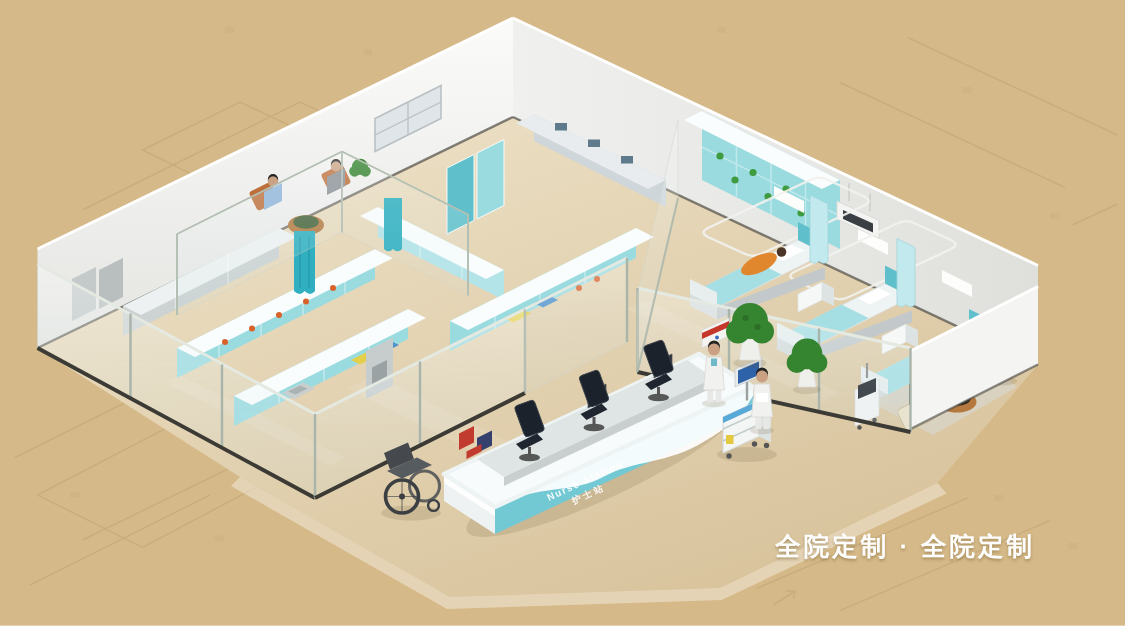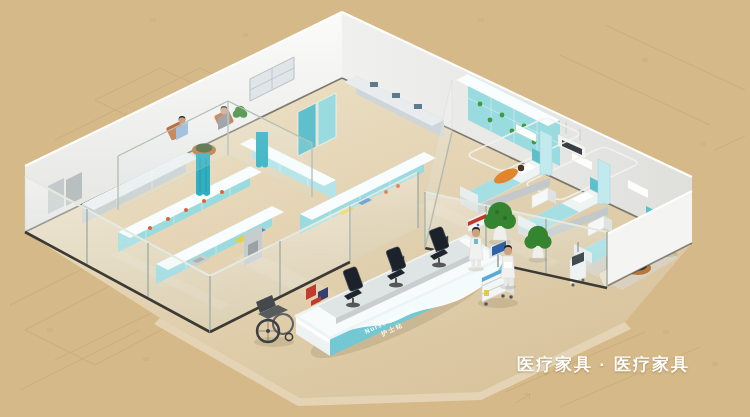--- a/index.html
+++ b/index.html
@@ -459,14 +459,14 @@
     <g transform="translate(538,258) scale(0.85)">
       <ellipse class="shadow" cx="0" cy="2" rx="11" ry="3.5"></ellipse>
       <polygon class="f-pot" points="-7,0 7,0 5,-14 -5,-14" stroke="#dddddb" stroke-width="0.5"></polygon>
       <circle class="f-plant" cx="0" cy="-26" r="12"></circle>
           <circle class="f-plant" cx="-8" cy="-19" r="8"></circle>
           <circle class="f-plant" cx="8" cy="-19" r="8"></circle>
     </g>
   </g>
 </svg>
 
-<div class="caption">医疗家具 · 医疗家具</div>
+<div class="caption">全院定制 · 全院定制</div>
 </div>
 
 </body></html>

